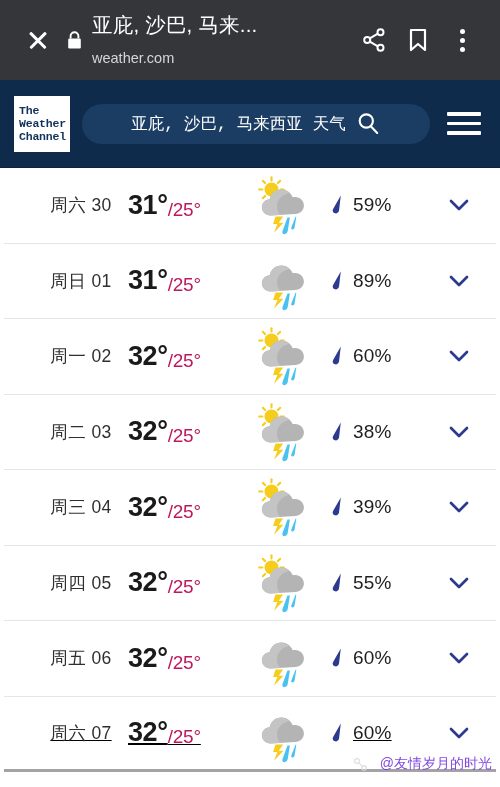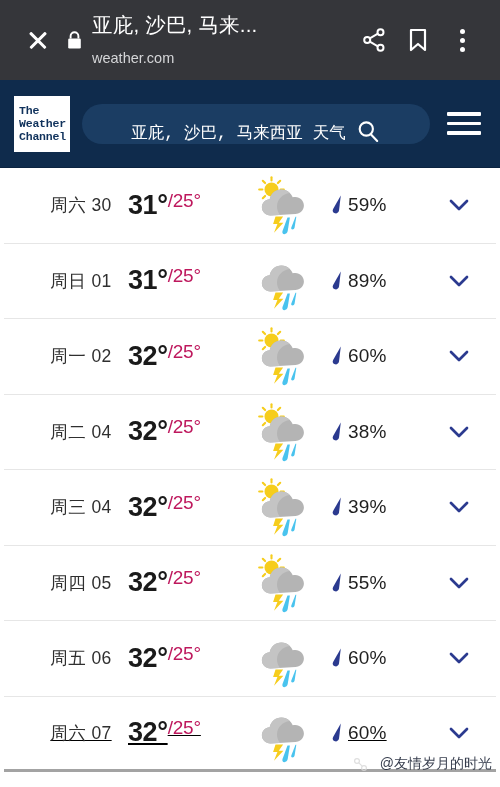--- a/index.html
+++ b/index.html
@@ -129,21 +129,21 @@
     line-height: 13.2px;
     letter-spacing: -0.2px;
   }
 
   .search-pill {
     flex: 1 1 auto;
     height: 40px;
     background: #1b3d63;
     border-radius: 20px;
     display: flex;
-    align-items: flex-end;
+    align-items: center;
     justify-content: center;
     gap: 10px;
     padding: 0 14px;
     min-width: 0;
     cursor: pointer;
   }
   .search-pill-text {
     color: #ffffff;
     font-size: 16.5px;
     white-space: nowrap;
@@ -190,21 +190,21 @@
     color: #2f2f2f;
     font-size: 17.5px;
     text-align: center;
     padding-left: 24px;
     letter-spacing: .4px;
   }
   .col-temp {
     width: 118px;
     flex: 0 0 auto;
     display: flex;
-    align-items: flex-start;
+    align-items: flex-end;
     justify-content: flex-start;
     white-space: nowrap;
   }
   .temp-hi {
     color: #1a1a1a;
     font-size: 27px;
     font-weight: bold;
     letter-spacing: -0.4px;
   }
   .temp-lo {
@@ -218,21 +218,21 @@
     flex: 0 0 auto;
     display: flex;
     align-items: center;
     justify-content: center;
   }
   .col-precip {
     width: 104px;
     flex: 0 0 auto;
     display: flex;
     align-items: center;
-    gap: 4px;
+    gap: 9px;
     padding-left: 6px;
   }
   .precip-value {
     color: #1f1f1f;
     font-size: 19px;
     letter-spacing: .2px;
   }
   .col-chevron {
     flex: 1 1 auto;
     display: flex;
@@ -241,21 +241,21 @@
   }
 
   
   .watermark {
     position: absolute;
     right: 8px;
     bottom: 14px;
     display: flex;
     align-items: center;
     gap: 12px;
-    color: #0f172a;
+    color: #6d28d9;
     font-size: 14px;
     opacity: .85;
     pointer-events: none;
     white-space: nowrap;
   }
 </style>
 </head>
 <body>
 
 <div id="app">
@@ -469,21 +469,21 @@
     </div>
 
     <div class="col-chevron">
 
   <svg width="30" height="30" viewBox="0 0 30 30">
     <polyline points="7,11 15,19 23,11" fill="none" stroke="#2b3a8f" stroke-width="2.7" stroke-linecap="round" stroke-linejoin="round"></polyline>
   </svg>
     </div>
       </div>
       <div class="forecast-row">
-    <div class="col-day">周二 04</div>
+    <div class="col-day">周二 03</div>
 
     <div class="col-temp">
       <span class="temp-hi">32°</span>
       <span class="temp-lo">/25°</span>
     </div>
 
     <div class="col-icon">
 
   <svg width="62" height="62" viewBox="0 0 62 62">
 

